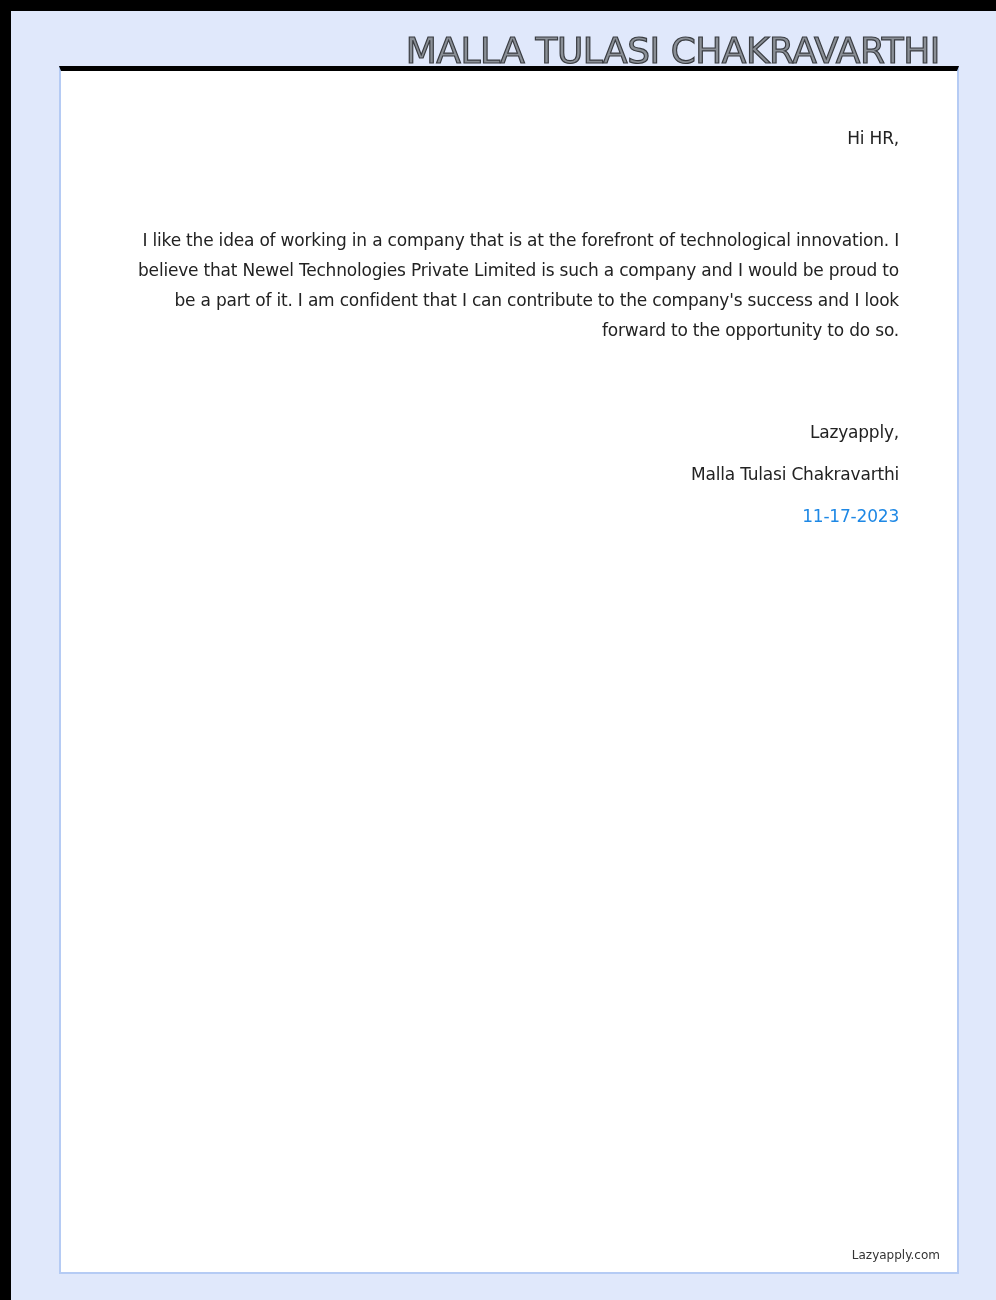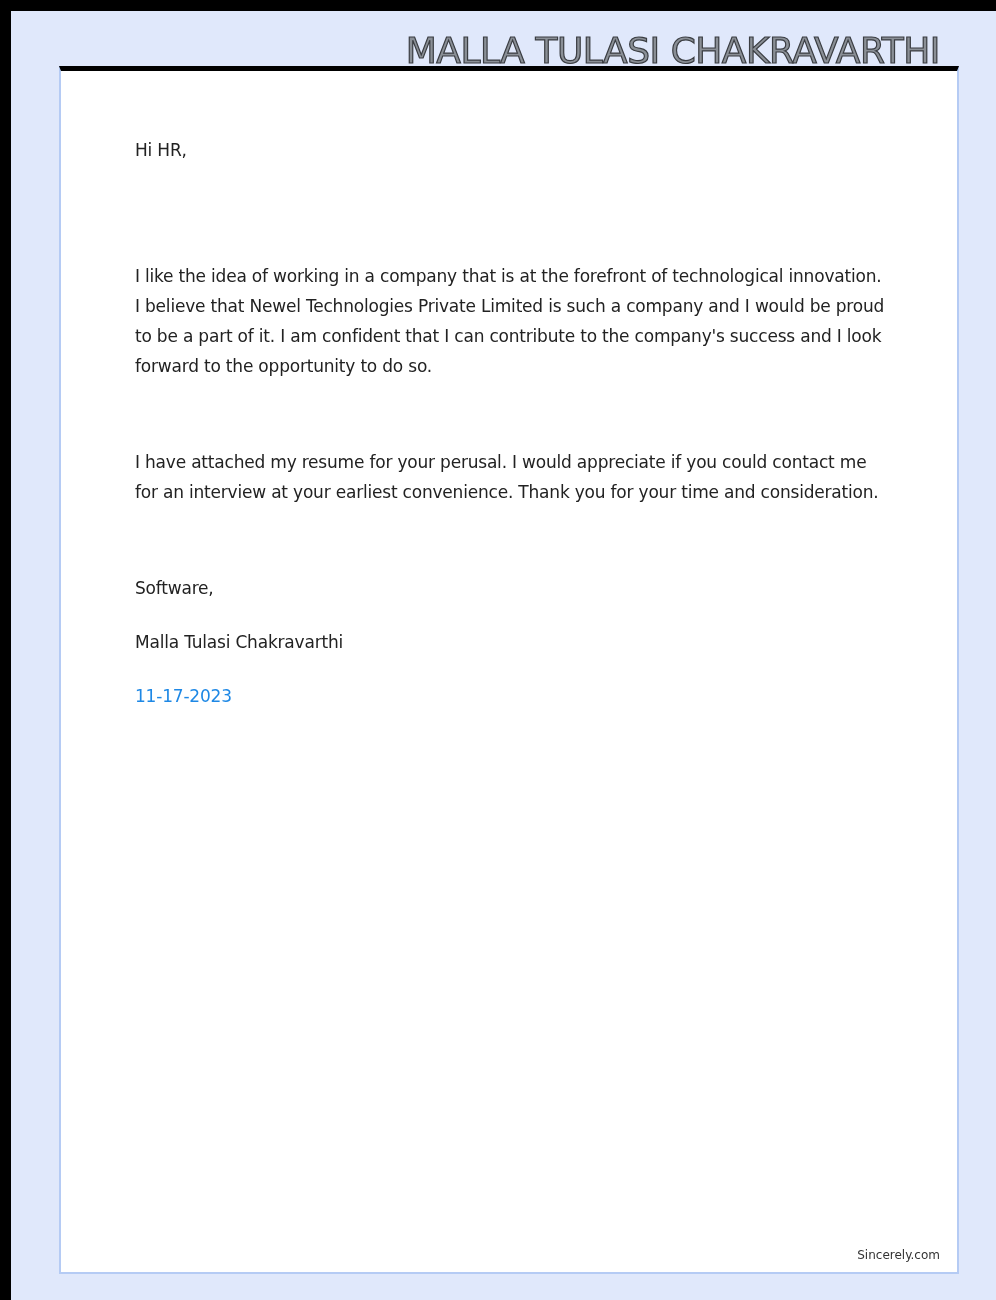--- a/index.html
+++ b/index.html
@@ -41,21 +41,21 @@
     .letter {
       position: absolute;
       left: 50px; top: 40px;
       width: 800px;
       font-family: "DejaVu Sans", sans-serif;
       font-size: 17px;
       line-height: 30px;
       color: #222;
       letter-spacing: -0.2px;
     }
-    .letter p { margin: 12px; }
+    .letter p { margin: 0; text-align: right; }
     .gap { height: 30px; }
     .date {
       color: #1e88e5;
       margin-top: 10px;
     }
     .footer {
       position: absolute;
       right: 11px; bottom: 4px;
       font-size: 12px;
       color: #333;
@@ -68,21 +68,20 @@
 <div class="frame">
   <div class="title">MALLA TULASI CHAKRAVARTHI</div>
 
   <div class="page">
     <div class="letter">
       <p>Hi HR,</p>
       <div class="gap"></div>
       <div class="gap"></div>
       <p>I like the idea of working in a company that is at the forefront of technological innovation. I believe that Newel Technologies Private Limited is such a company and I would be proud to be a part of it. I am confident that I can contribute to the company's success and I look forward to the opportunity to do so.</p>
       <div class="gap"></div>
-      <p>I have attached my resume for your perusal. I would appreciate if you could contact me for an interview at your earliest convenience. Thank you for your time and consideration.</p>
       <div class="gap"></div>
-      <p>Software,</p>
+      <p>Lazyapply,</p>
       <p>Malla Tulasi Chakravarthi</p>
       <p class="date">11-17-2023</p>
     </div>
-    <div class="footer">Sincerely.com</div>
+    <div class="footer">Lazyapply.com</div>
   </div>
 </div>
 
 </body></html>

